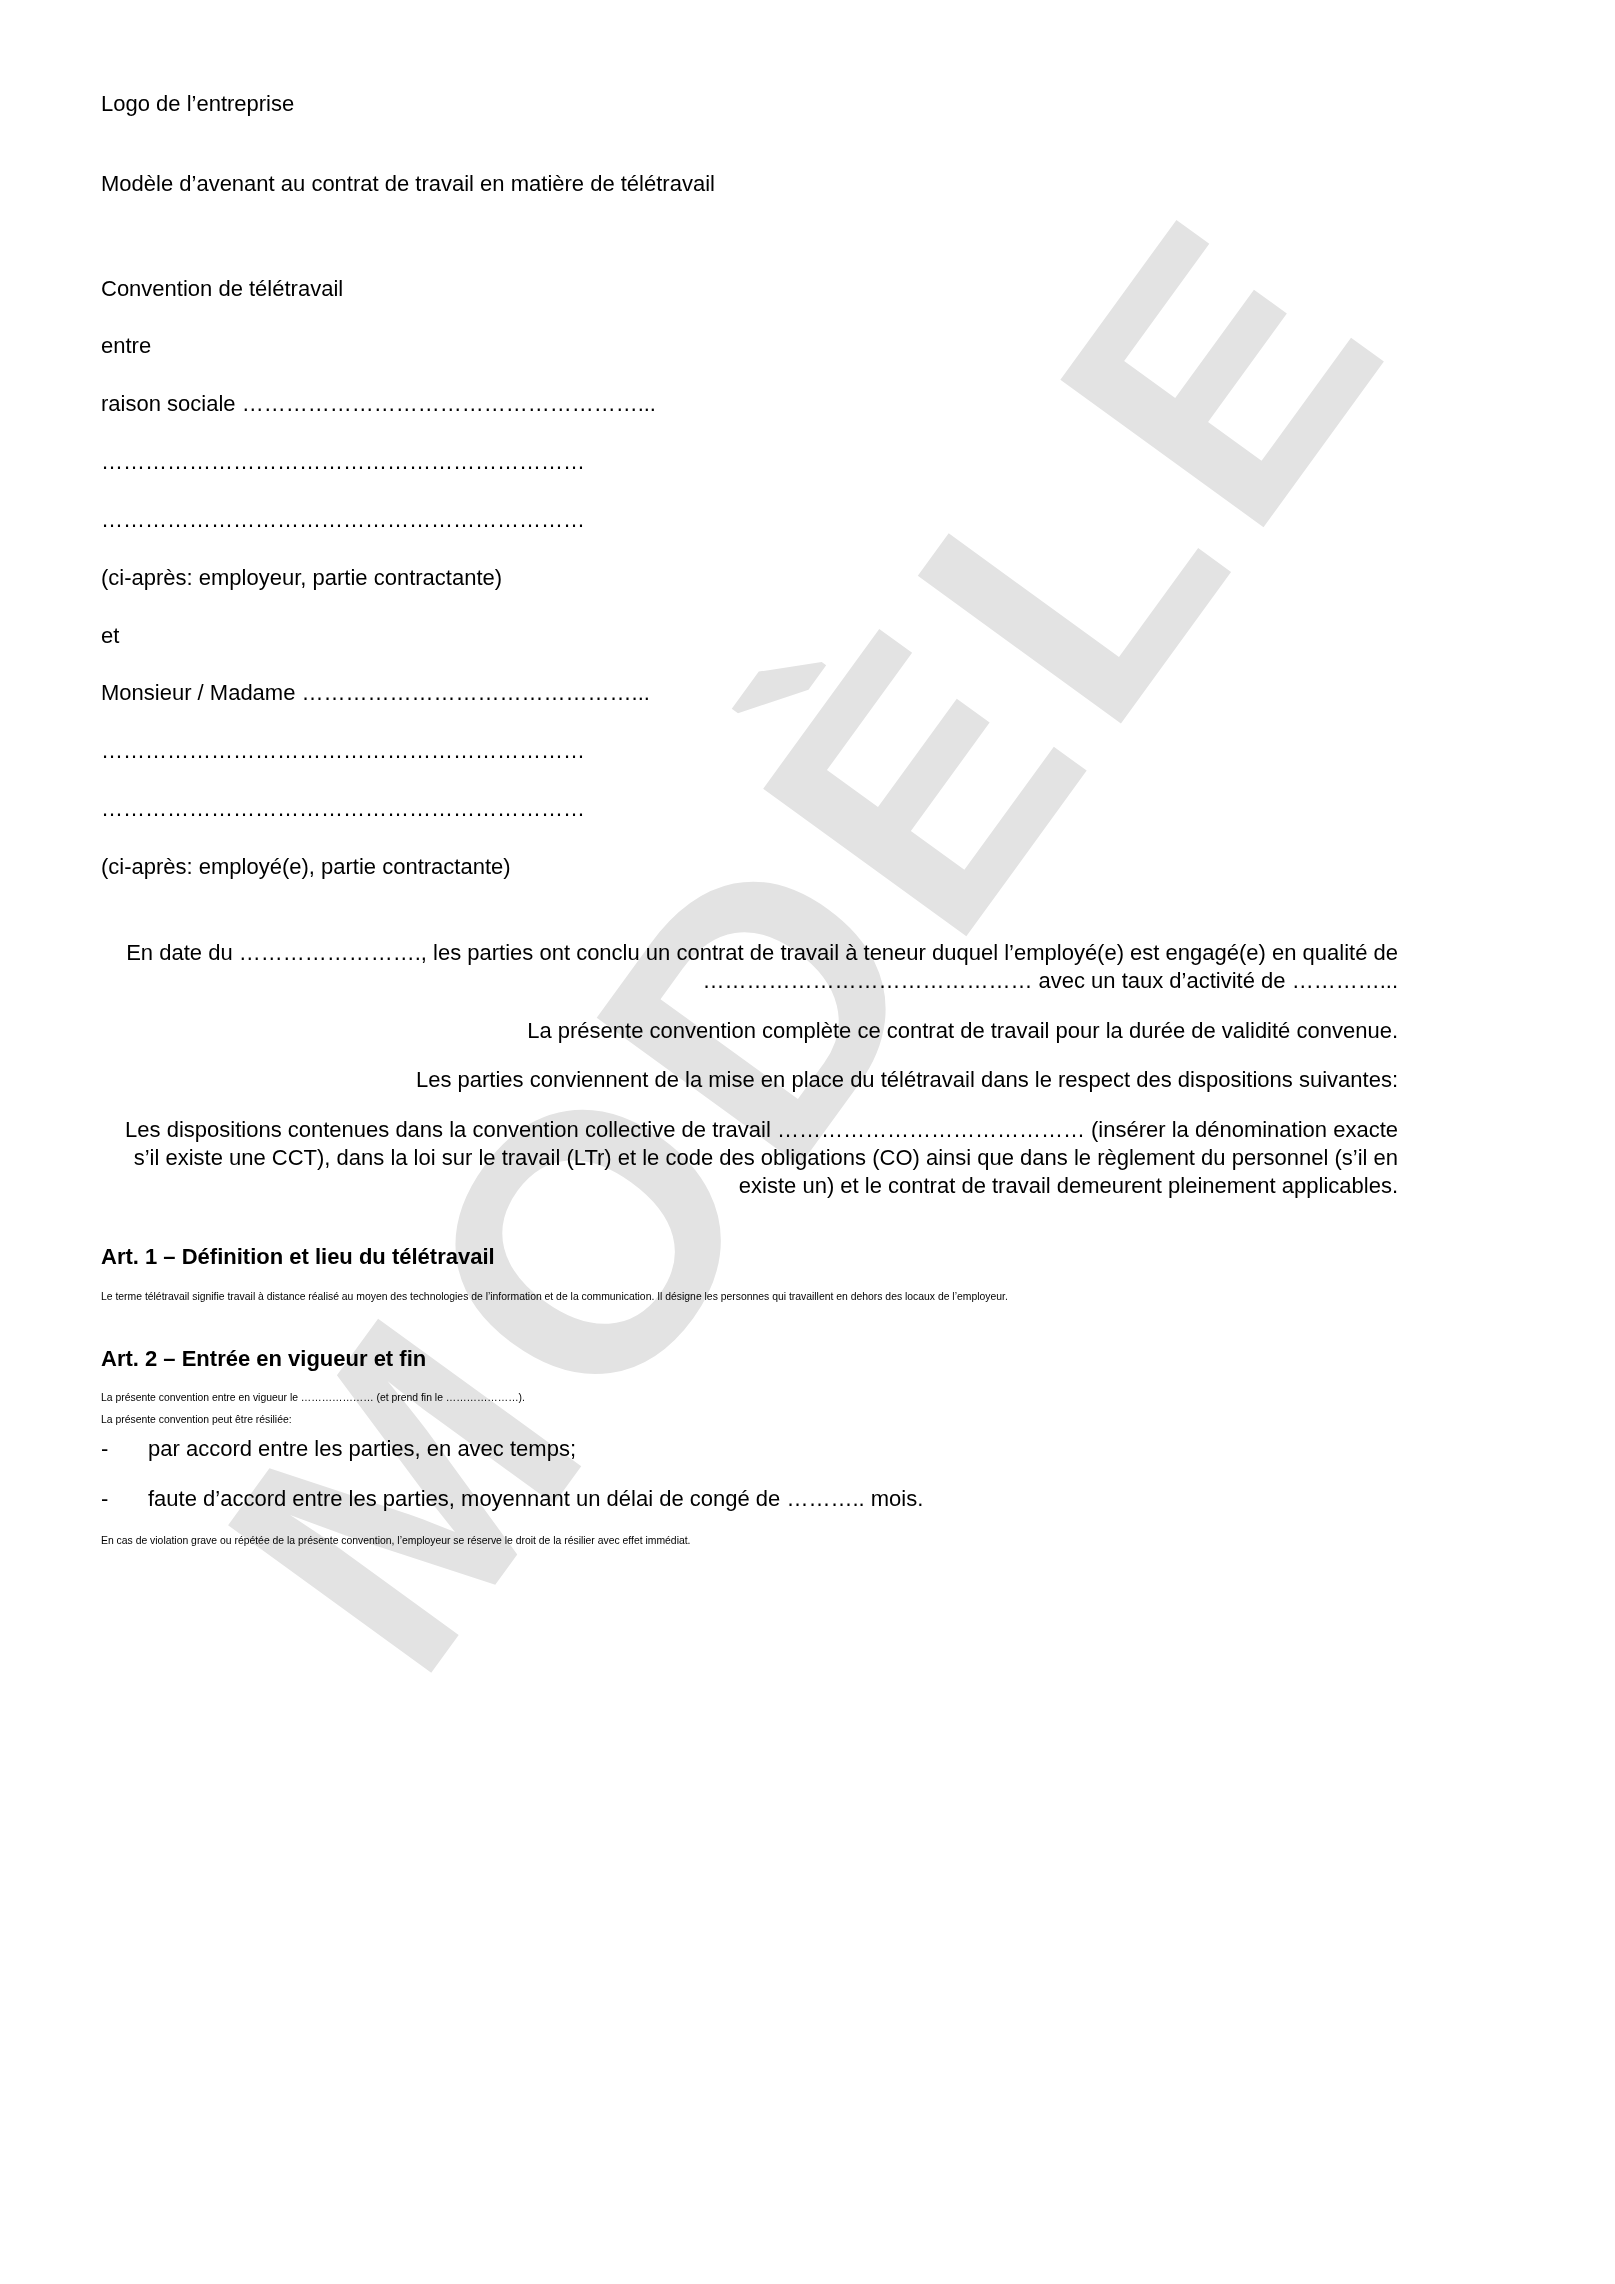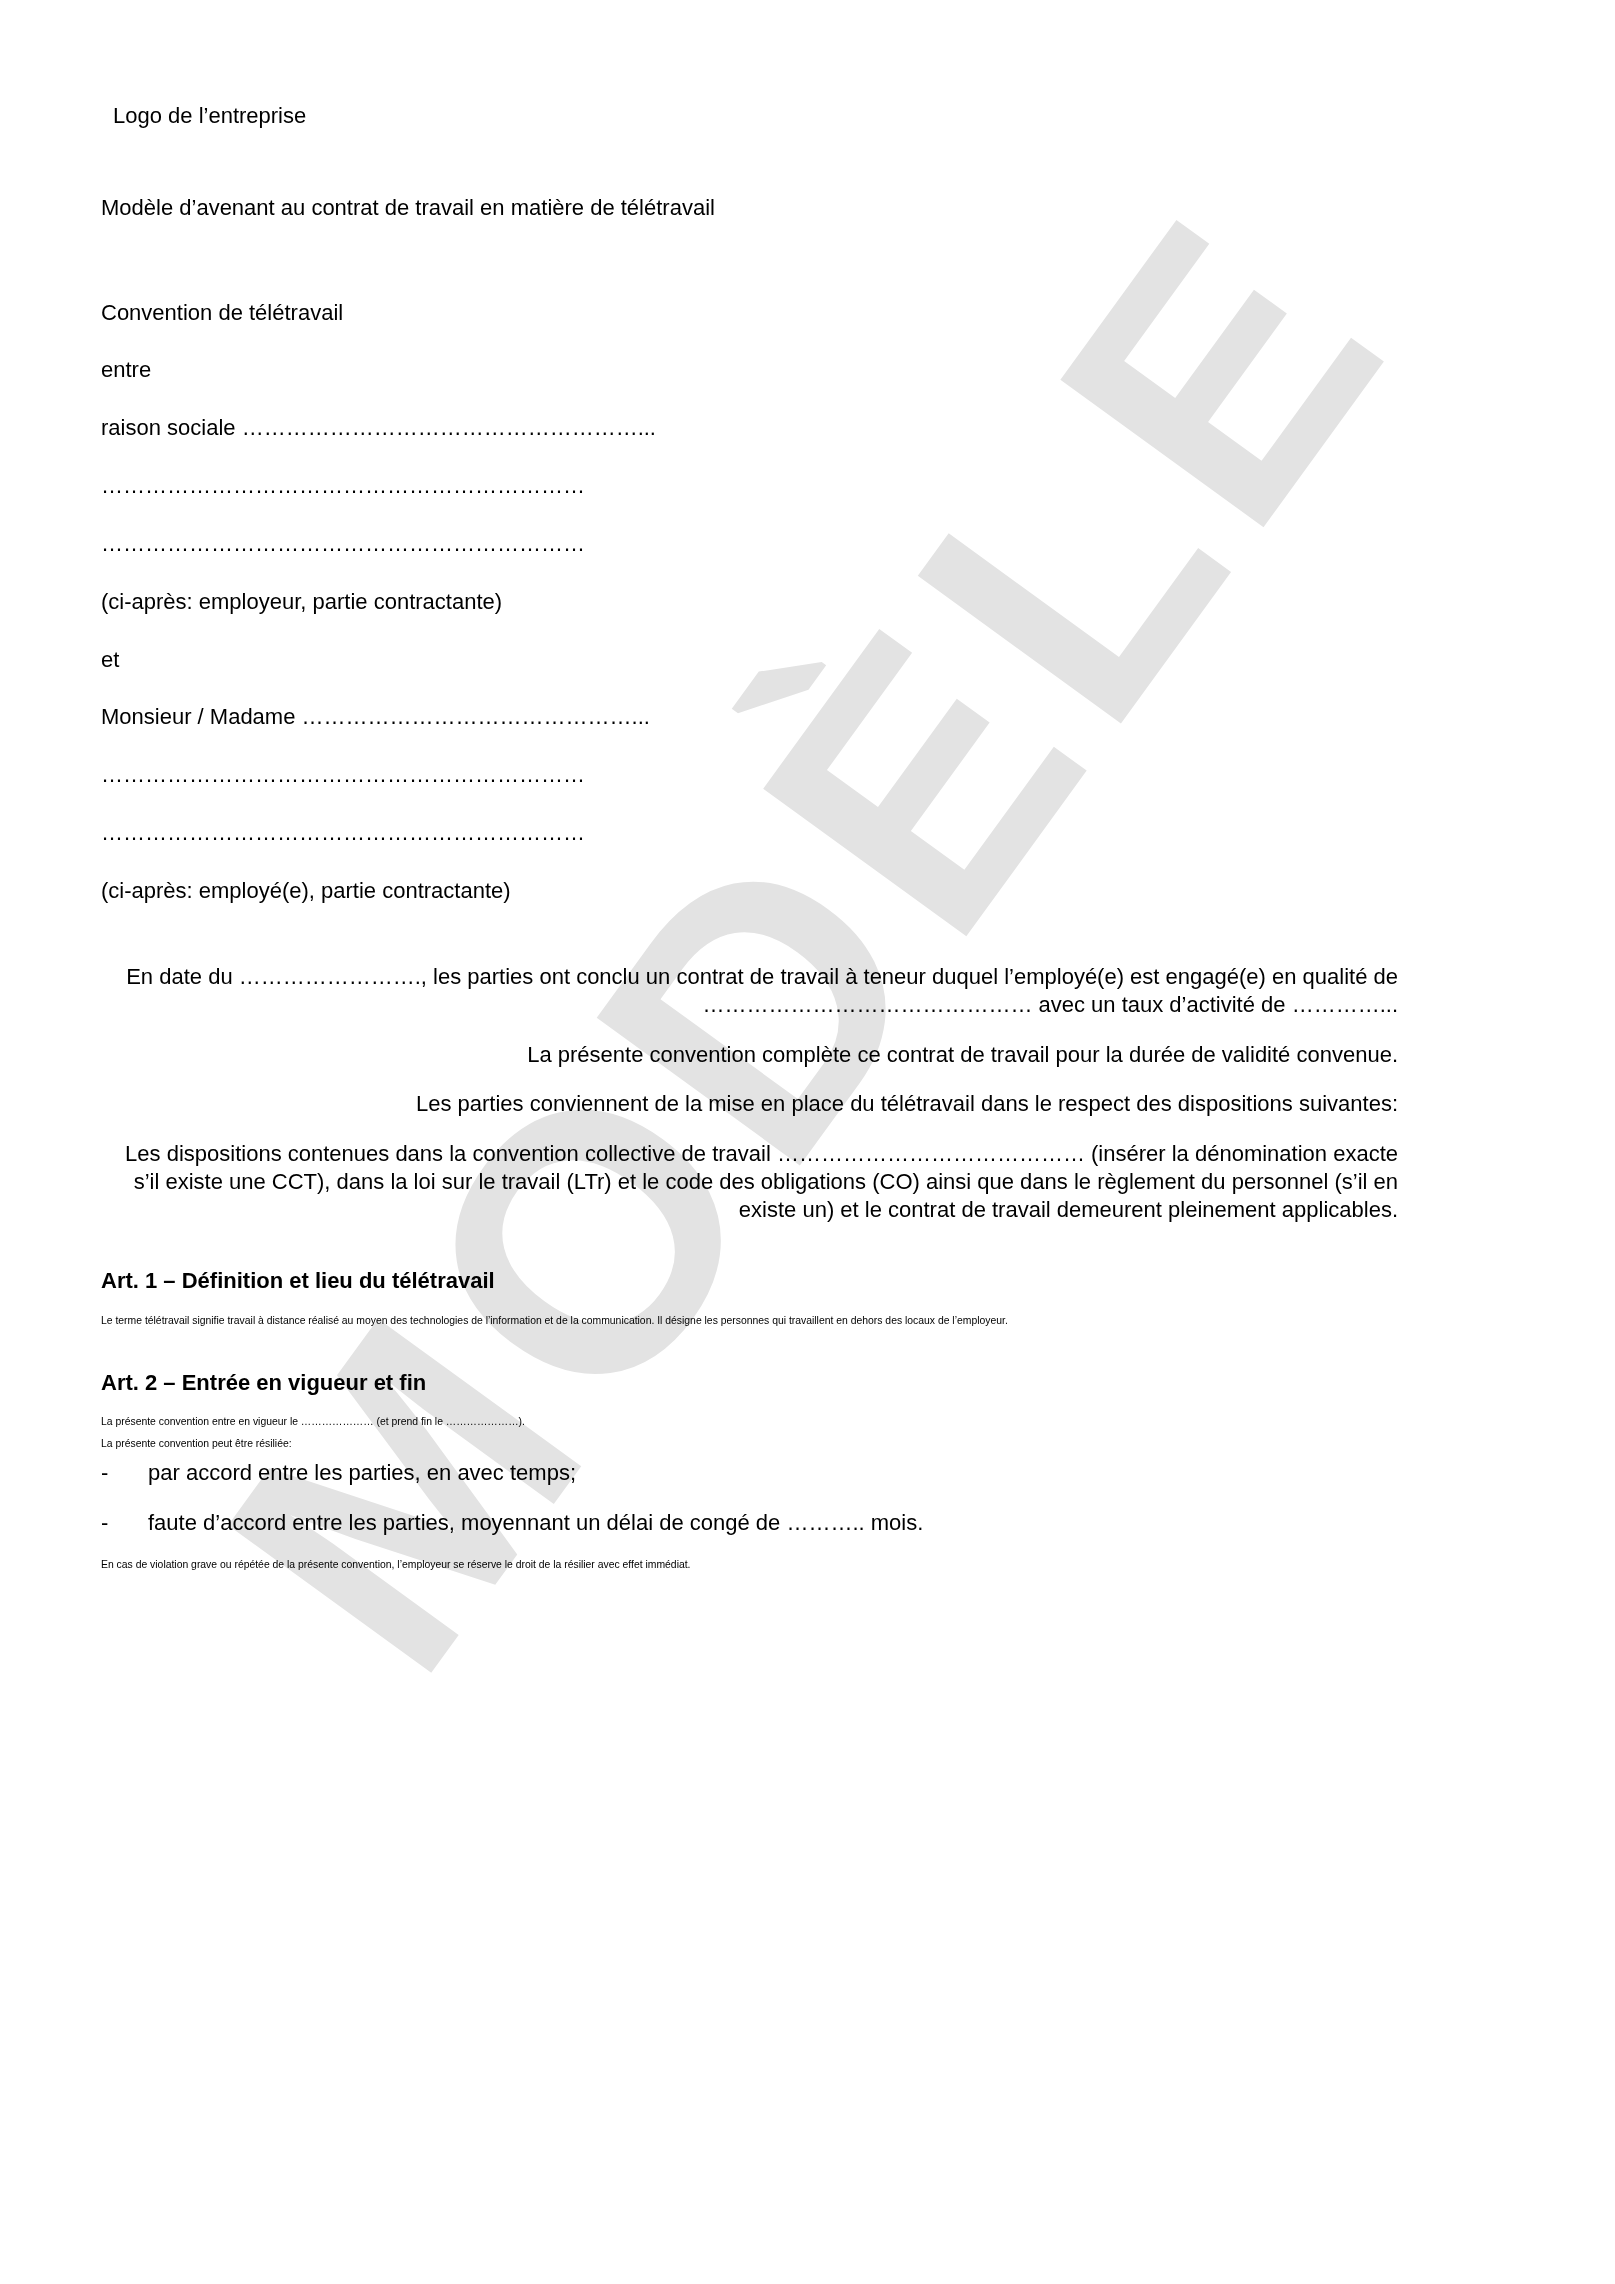--- a/index.html
+++ b/index.html
@@ -60,21 +60,21 @@
     font-size: 22px;
     line-height: 1.22;
     color: #000;
     margin: 0;
     white-space: pre-wrap;
   }
 
   .logo-line {
     font-size: 22px;
     line-height: 1.22;
-    margin: 12px;
+    margin: 0;
     padding-top: 91px;
   }
 
   .doc-title {
     font-size: 22px;
     font-weight: 400;
     line-height: 1.22;
     margin: 0;
     padding-top: 53px;
   }

